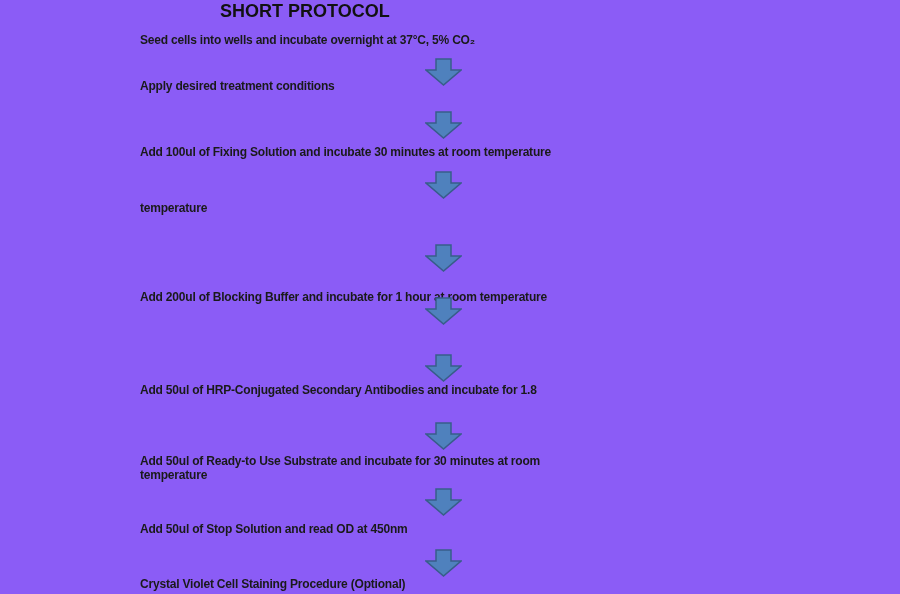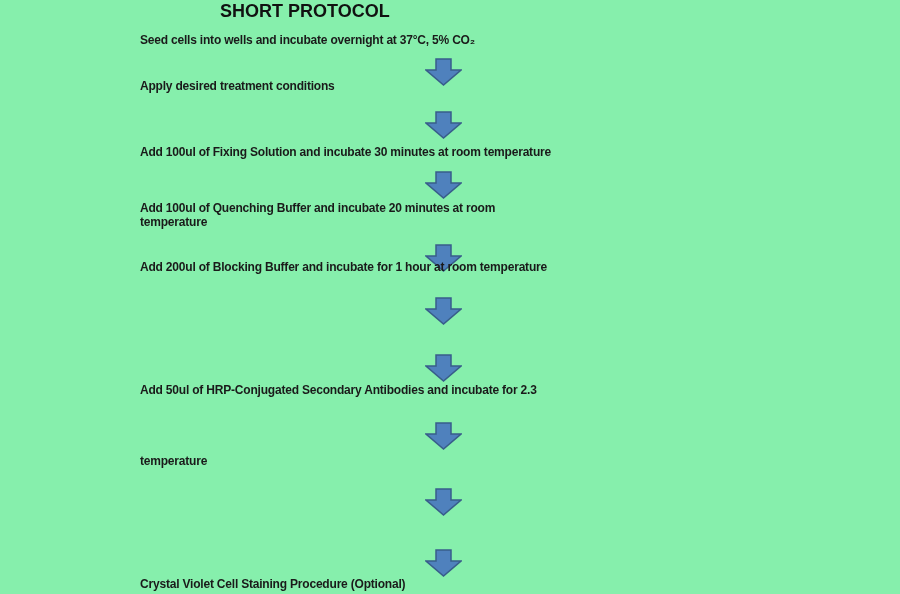--- a/index.html
+++ b/index.html
@@ -5,21 +5,21 @@
   html, body {
     margin: 0;
     padding: 0;
     background: #ffffff;
     font-family: "Liberation Sans", sans-serif;
   }
   .canvas {
     position: relative;
     width: 900px;
     height: 594px;
-    background: #86efac;
+    background: #8b5cf6;
     overflow: hidden;
   }
   .title {
     position: absolute;
     left: 220px;
     top: 1px;
     margin: 0;
     font-size: 18px;
     font-weight: bold;
     color: #111111;
@@ -74,57 +74,60 @@
 
   <div class="step" style="top:145px">
     <span class="line">Add 100ul of Fixing Solution and incubate 30 minutes at room temperature</span>
   </div>
 
   <svg class="arrow" style="top:171px" viewBox="0 0 37 28">
     <polygon points="11,1 26,1 26,12 36,12 18.5,27 1,12 11,12" stroke-width="1.5" stroke-linejoin="miter" fill="#4f81bd" stroke="#385d8a"></polygon>
   </svg>
 
   <div class="step" style="top:201px">
-    <span class="line">Add 100ul of Quenching Buffer and incubate 20 minutes at room</span>
     <span class="line">temperature</span>
   </div>
 
   <svg class="arrow" style="top:244px" viewBox="0 0 37 28">
     <polygon points="11,1 26,1 26,12 36,12 18.5,27 1,12 11,12" stroke-width="1.5" stroke-linejoin="miter" fill="#4f81bd" stroke="#385d8a"></polygon>
   </svg>
 
-  <div class="step" style="top:260px">
+  <div class="step" style="top:290px">
     <span class="line">Add 200ul of Blocking Buffer and incubate for 1 hour at room temperature</span>
   </div>
 
   <svg class="arrow" style="top:297px" viewBox="0 0 37 28">
     <polygon points="11,1 26,1 26,12 36,12 18.5,27 1,12 11,12" stroke-width="1.5" stroke-linejoin="miter" fill="#4f81bd" stroke="#385d8a"></polygon>
   </svg>
 
 
   <svg class="arrow" style="top:354px" viewBox="0 0 37 28">
     <polygon points="11,1 26,1 26,12 36,12 18.5,27 1,12 11,12" stroke-width="1.5" stroke-linejoin="miter" fill="#4f81bd" stroke="#385d8a"></polygon>
   </svg>
 
   <div class="step" style="top:383px">
-    <span class="line">Add 50ul of HRP-Conjugated Secondary Antibodies and incubate for 2.3</span>
+    <span class="line">Add 50ul of HRP-Conjugated Secondary Antibodies and incubate for 1.8</span>
   </div>
 
   <svg class="arrow" style="top:422px" viewBox="0 0 37 28">
     <polygon points="11,1 26,1 26,12 36,12 18.5,27 1,12 11,12" stroke-width="1.5" stroke-linejoin="miter" fill="#4f81bd" stroke="#385d8a"></polygon>
   </svg>
 
   <div class="step" style="top:454px">
+    <span class="line">Add 50ul of Ready-to Use Substrate and incubate for 30 minutes at room</span>
     <span class="line">temperature</span>
   </div>
 
   <svg class="arrow" style="top:488px" viewBox="0 0 37 28">
     <polygon points="11,1 26,1 26,12 36,12 18.5,27 1,12 11,12" stroke-width="1.5" stroke-linejoin="miter" fill="#4f81bd" stroke="#385d8a"></polygon>
   </svg>
 
+  <div class="step" style="top:522px">
+    <span class="line">Add 50ul of Stop Solution and read OD at 450nm</span>
+  </div>
 
   <svg class="arrow" style="top:549px" viewBox="0 0 37 28">
     <polygon points="11,1 26,1 26,12 36,12 18.5,27 1,12 11,12" stroke-width="1.5" stroke-linejoin="miter" fill="#4f81bd" stroke="#385d8a"></polygon>
   </svg>
 
   <div class="step" style="top:577px">
     <span class="line">Crystal Violet Cell Staining Procedure (Optional)</span>
   </div>
 
 </div>

